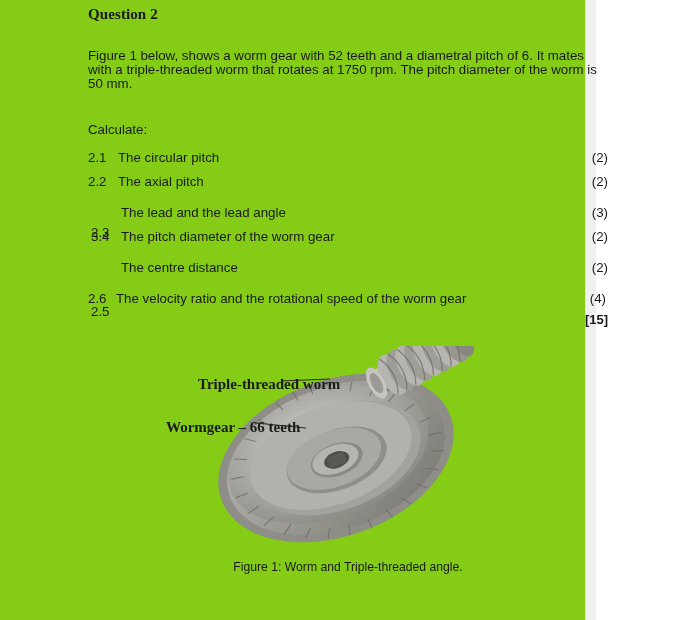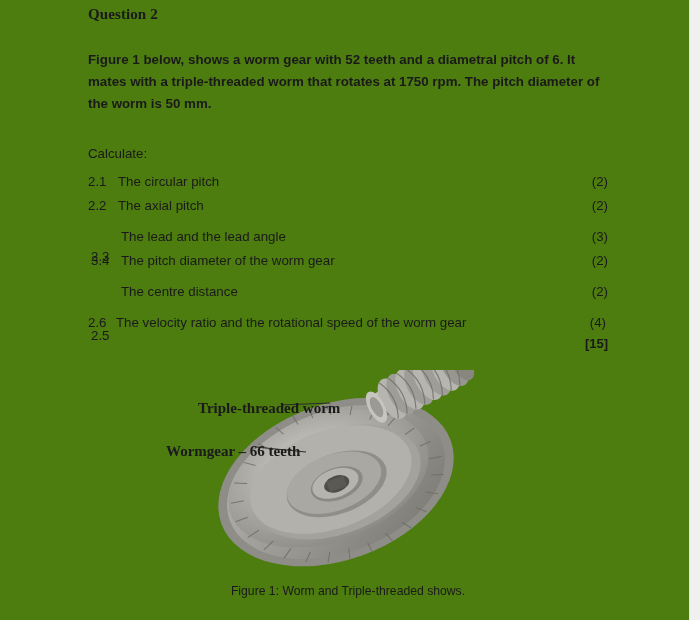--- a/index.html
+++ b/index.html
@@ -11,23 +11,23 @@
     height: 620px;
     background: #ffffff;
     font-family: "Liberation Sans", sans-serif;
     color: #1a1a1a;
     overflow: hidden;
     position: relative;
   }
   .page {
     position: absolute;
     left: 0; top: 0;
-    width: 700px;
+    width: 596px;
     height: 620px;
-    background: #4d7c0f;
+    background: #84cc16;
   }
   .edge-right {
     position: absolute;
     right: 0; top: 0;
     width: 10px; height: 620px;
     background: #f0f0f0;
     border-left: 1px solid #e4e4e4;
   }
   .content {
     position: absolute;
@@ -38,25 +38,24 @@
   .q-title {
     font-family: "Liberation Serif", serif;
     font-weight: bold;
     font-size: 15px;
     margin-top: 6px;
     margin-bottom: 0;
     letter-spacing: 0.1px;
   }
   .para {
     font-size: 13.3px;
-    line-height: 22px;
+    line-height: 14px;
     margin-top: 26px;
     width: 522px;
     text-align: left;
-    font-weight: bold;
   }
   .calc {
     font-size: 13.3px;
     margin-top: 31px;
   }
   .items {
     margin-top: 12px;
   }
   .item {
     position: relative;
@@ -296,16 +295,16 @@
 
         <line x1="193" y1="35" x2="242" y2="33" stroke="#2a2a2a" stroke-width="1"></line>
 
         <line x1="168" y1="77" x2="218" y2="82" stroke="#2a2a2a" stroke-width="1"></line>
       </svg>
 
       <div class="lbl lbl-worm">Triple-threaded worm</div>
       <div class="lbl lbl-gear">Wormgear – 66 teeth</div>
     </div>
 
-    <div class="fig-caption">Figure 1: Worm and Triple-threaded shows.</div>
+    <div class="fig-caption">Figure 1: Worm and Triple-threaded angle.</div>
 
   </div>
 </div>
 
 </body></html>

